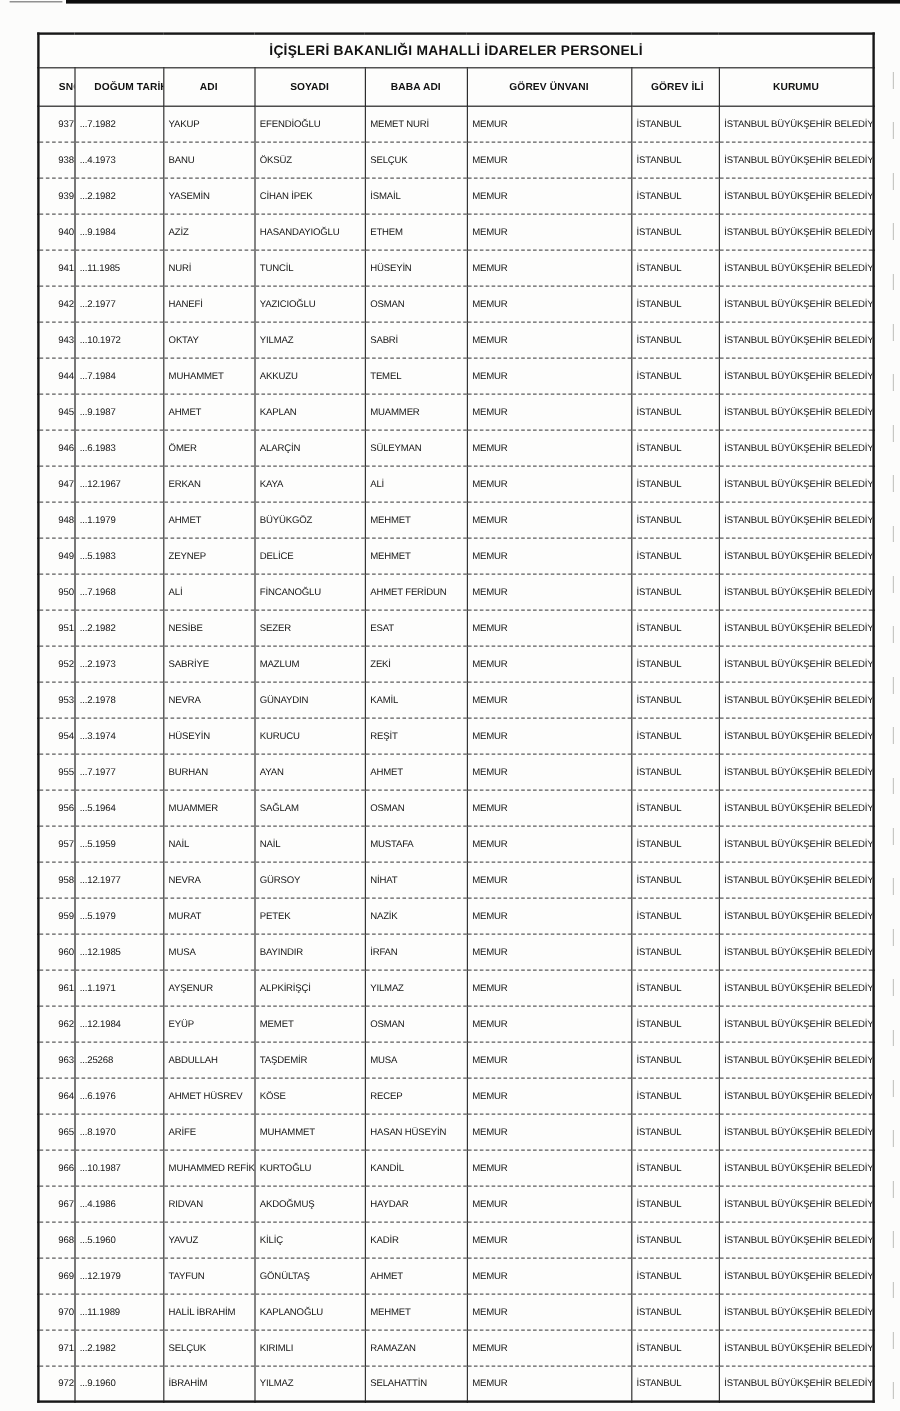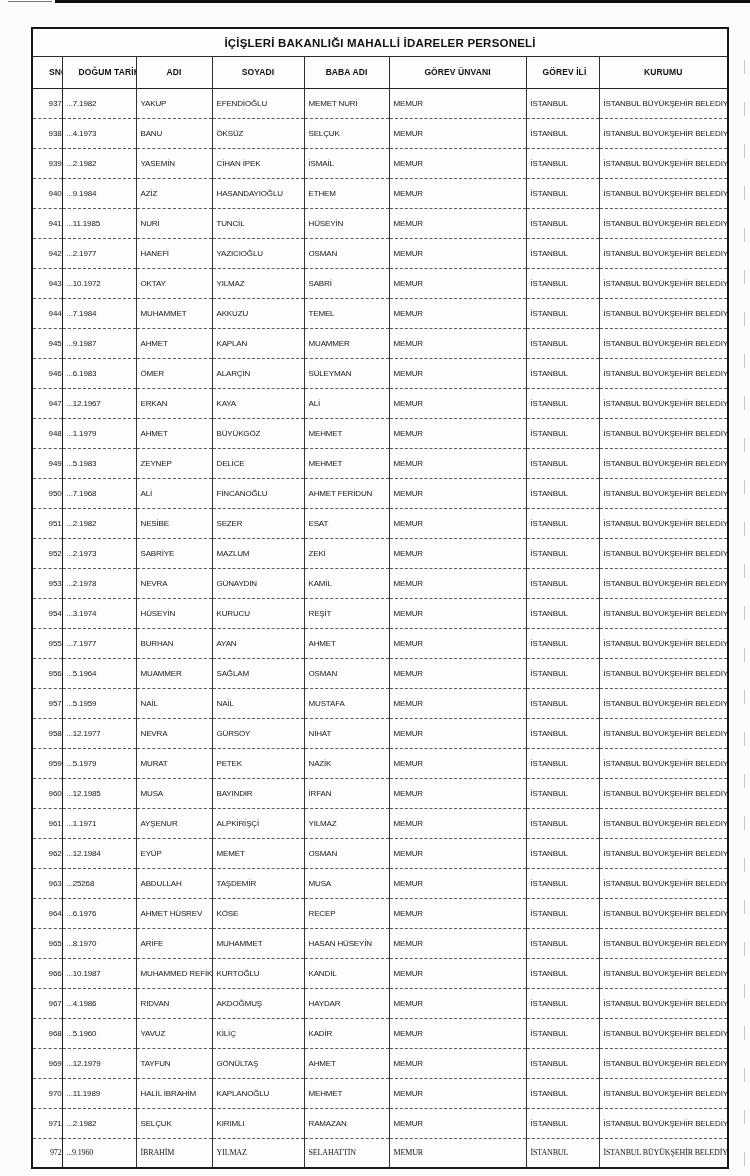--- a/index.html
+++ b/index.html
@@ -87,21 +87,21 @@
     letter-spacing: -0.15px;
     vertical-align: middle;
     border-right: 1px solid #343434;
     border-bottom: 1px dashed #5c5c5c;
     padding: 0 2px 0 4px;
     white-space: nowrap;
     overflow: hidden;
     color: #151515;
   }
   tbody td:last-child { border-right: none; }
-  tbody tr:last-child td { border-bottom: none; font-family: Liberation Serif, serif; }
+  tbody tr:last-child td { border-bottom: none; }
   tbody td.c-sno {
     text-align: right;
     padding: 0;
     border-right: 1.5px solid #1f1f1f;
   }
   
   col.w-sno   { width: 30px; }
   col.w-dob   { width: 74px; }
   col.w-adi   { width: 76px; }
   col.w-soy   { width: 92px; }

